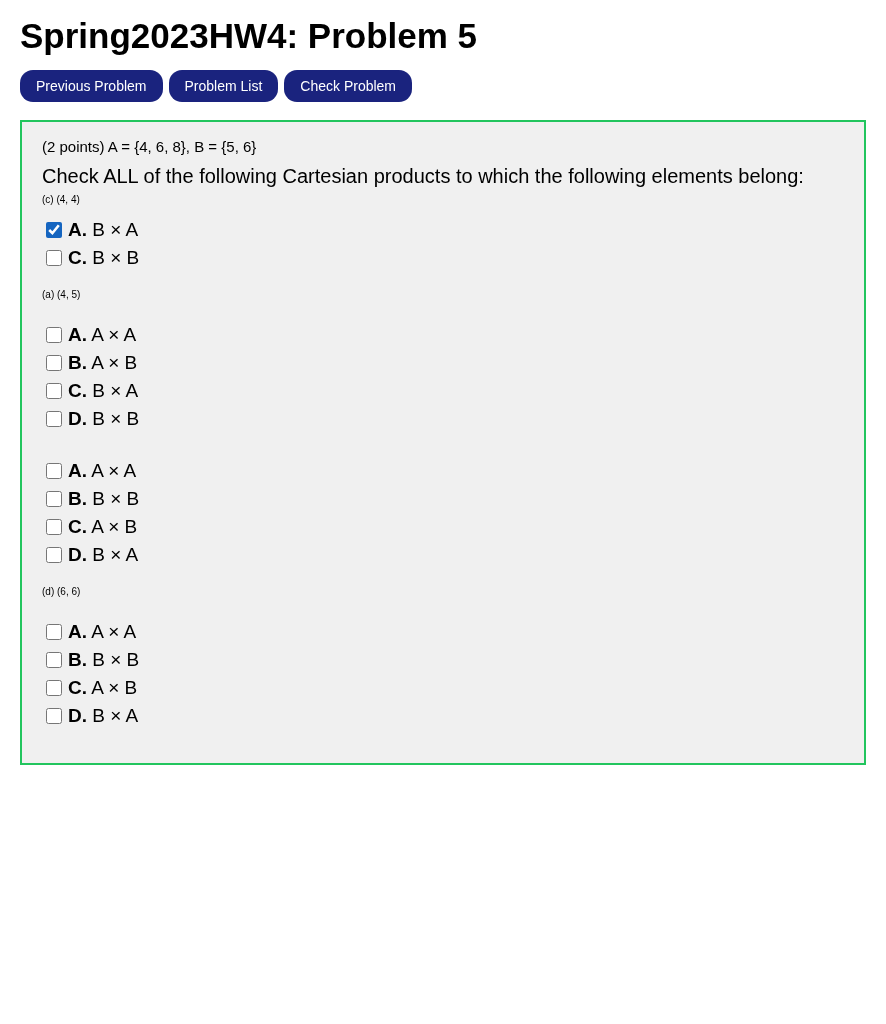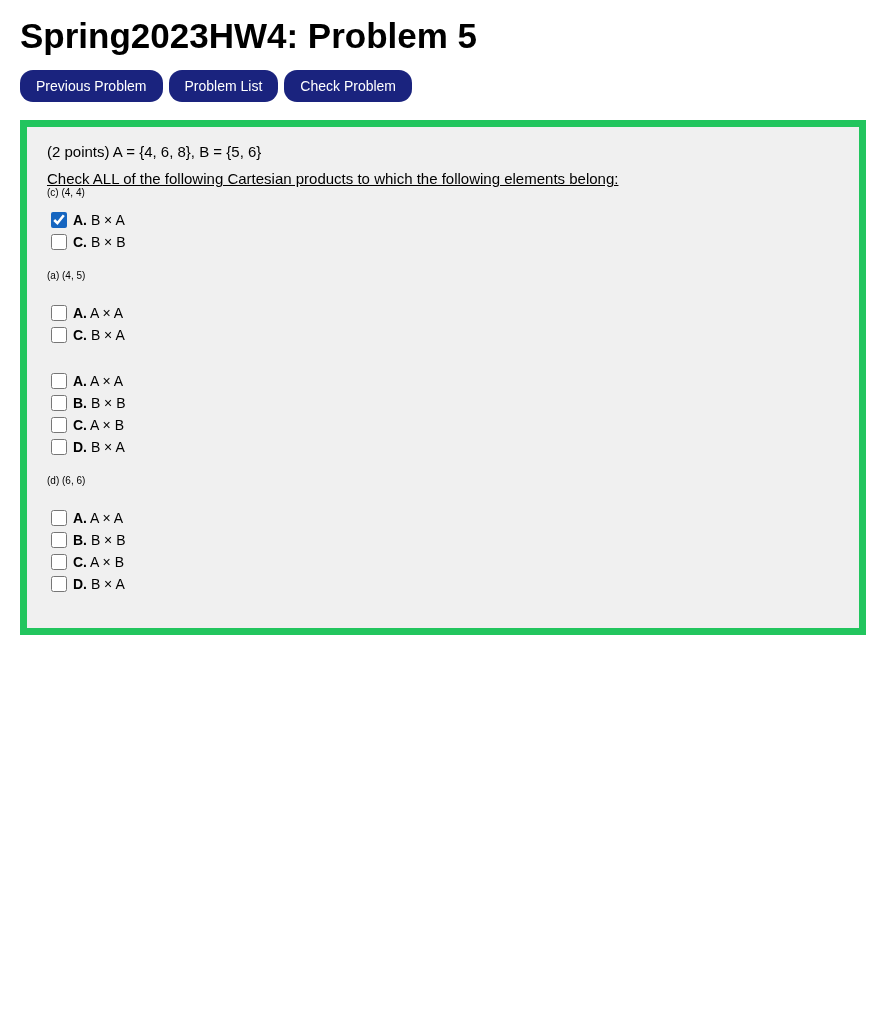--- a/index.html
+++ b/index.html
@@ -35,33 +35,33 @@
       border: none;
       padding: 8px 16px;
       font-size: 14px;
       cursor: pointer;
       border-radius: 13px;
       font-weight: 500;
     }
 
     .problem-box {
       background: #f0f0f0;
-      border: 7px solid #22c55e;
+      border: 2px solid #22c55e;
       padding: 16px 20px;
       width: 100%;
     }
 
     .problem-header {
       font-size: 15px;
       margin-bottom: 10px;
     }
 
     .problem-instruction {
-      font-size: 15px;
-      text-decoration: underline;
+      font-size: 20px;
+      margin-bottom: 6px;
     }
 
     .sub-problem-label {
       font-size: 10px;
       margin-bottom: 14px;
       font-style: normal;
     }
 
     .options-group {
       margin-bottom: 20px;
@@ -82,21 +82,21 @@
       margin: 0;
       cursor: pointer;
       flex-shrink: 0;
     }
 
     .option-item input[type="checkbox"].checked-blue {
       accent-color: #1565c0;
     }
 
     .option-label {
-      font-size: 14px;
+      font-size: 19px;
     }
 
     .option-label strong {
       font-weight: bold;
     }
 
     .section-divider {
       height: 10px;
     }
 
@@ -136,21 +136,29 @@
   <div class="sub-section">
     <p class="sub-problem-label">(a) (4, 5)</p>
     <div class="section-divider"></div>
     <div class="options-group">
       <div class="option-item">
         <input type="checkbox" style="">
         <span class="option-label"><strong>A.</strong> A × A</span>
       </div>
       <div class="option-item">
         <input type="checkbox" style="">
+        <span class="option-label"><strong>B.</strong> A × B</span>
+      </div>
+      <div class="option-item">
+        <input type="checkbox" style="">
         <span class="option-label"><strong>C.</strong> B × A</span>
+      </div>
+      <div class="option-item">
+        <input type="checkbox" style="">
+        <span class="option-label"><strong>D.</strong> B × B</span>
       </div>
     </div>
   </div>
 
   <div class="sub-section">
     <div class="section-divider"></div>
     <div class="options-group">
       <div class="option-item">
         <input type="checkbox" style="">
         <span class="option-label"><strong>A.</strong> A × A</span>

